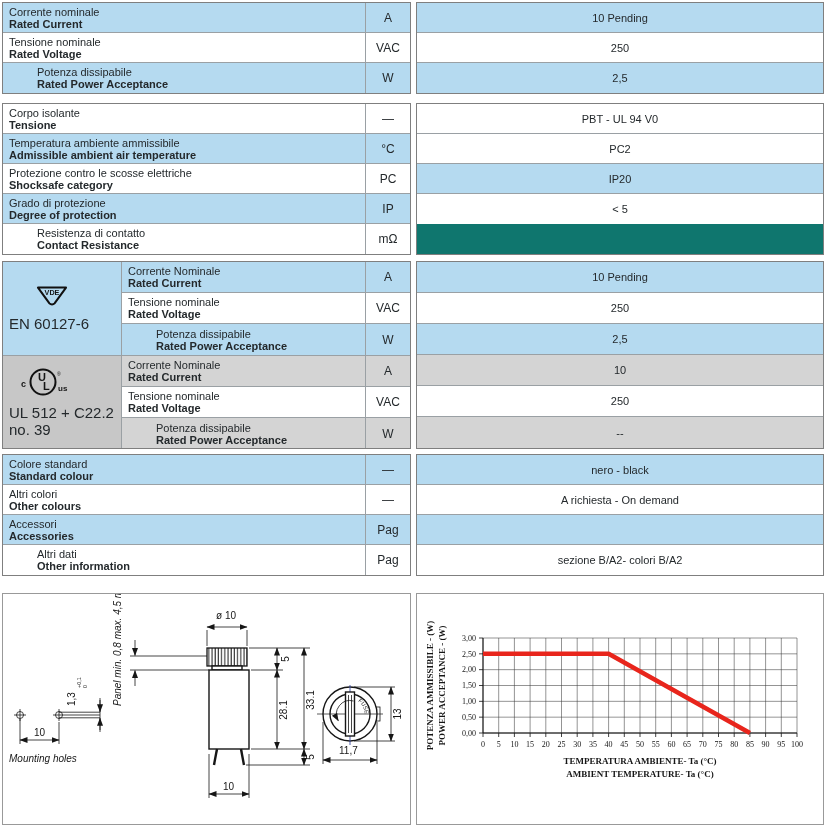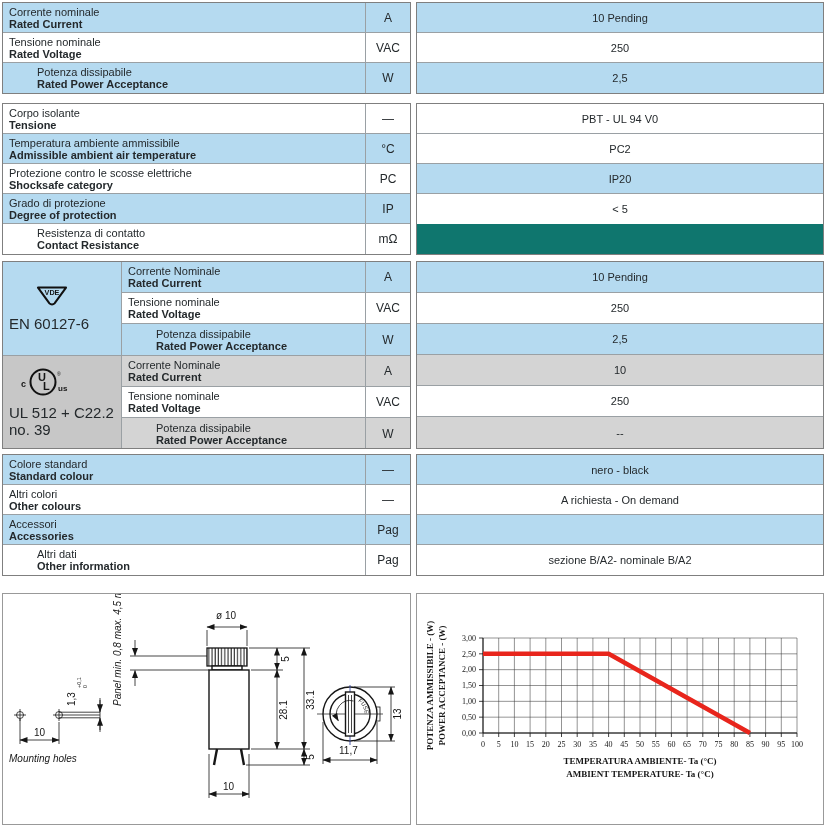--- a/index.html
+++ b/index.html
@@ -269,21 +269,21 @@
             <div class="unit">Pag</div>
           </div>
         </div>
       </div>
     <div class="spacer"></div>
     <div class="right-box">
         <div>
           <div class="vrow blue">nero - black</div>
           <div class="vrow white">A richiesta - On demand</div>
           <div class="vrow blue"></div>
-          <div class="vrow white">sezione B/A2- nominale B/A2</div>
+          <div class="vrow white">sezione B/A2- colori B/A2</div>
         </div>
       </div>
   </div>
 
   <div class="gap17"></div>
 
   <div class="block">
     <div class="bottom-box bbl">
       <svg width="407" height="230" viewBox="0 0 407 230">
         <defs>

